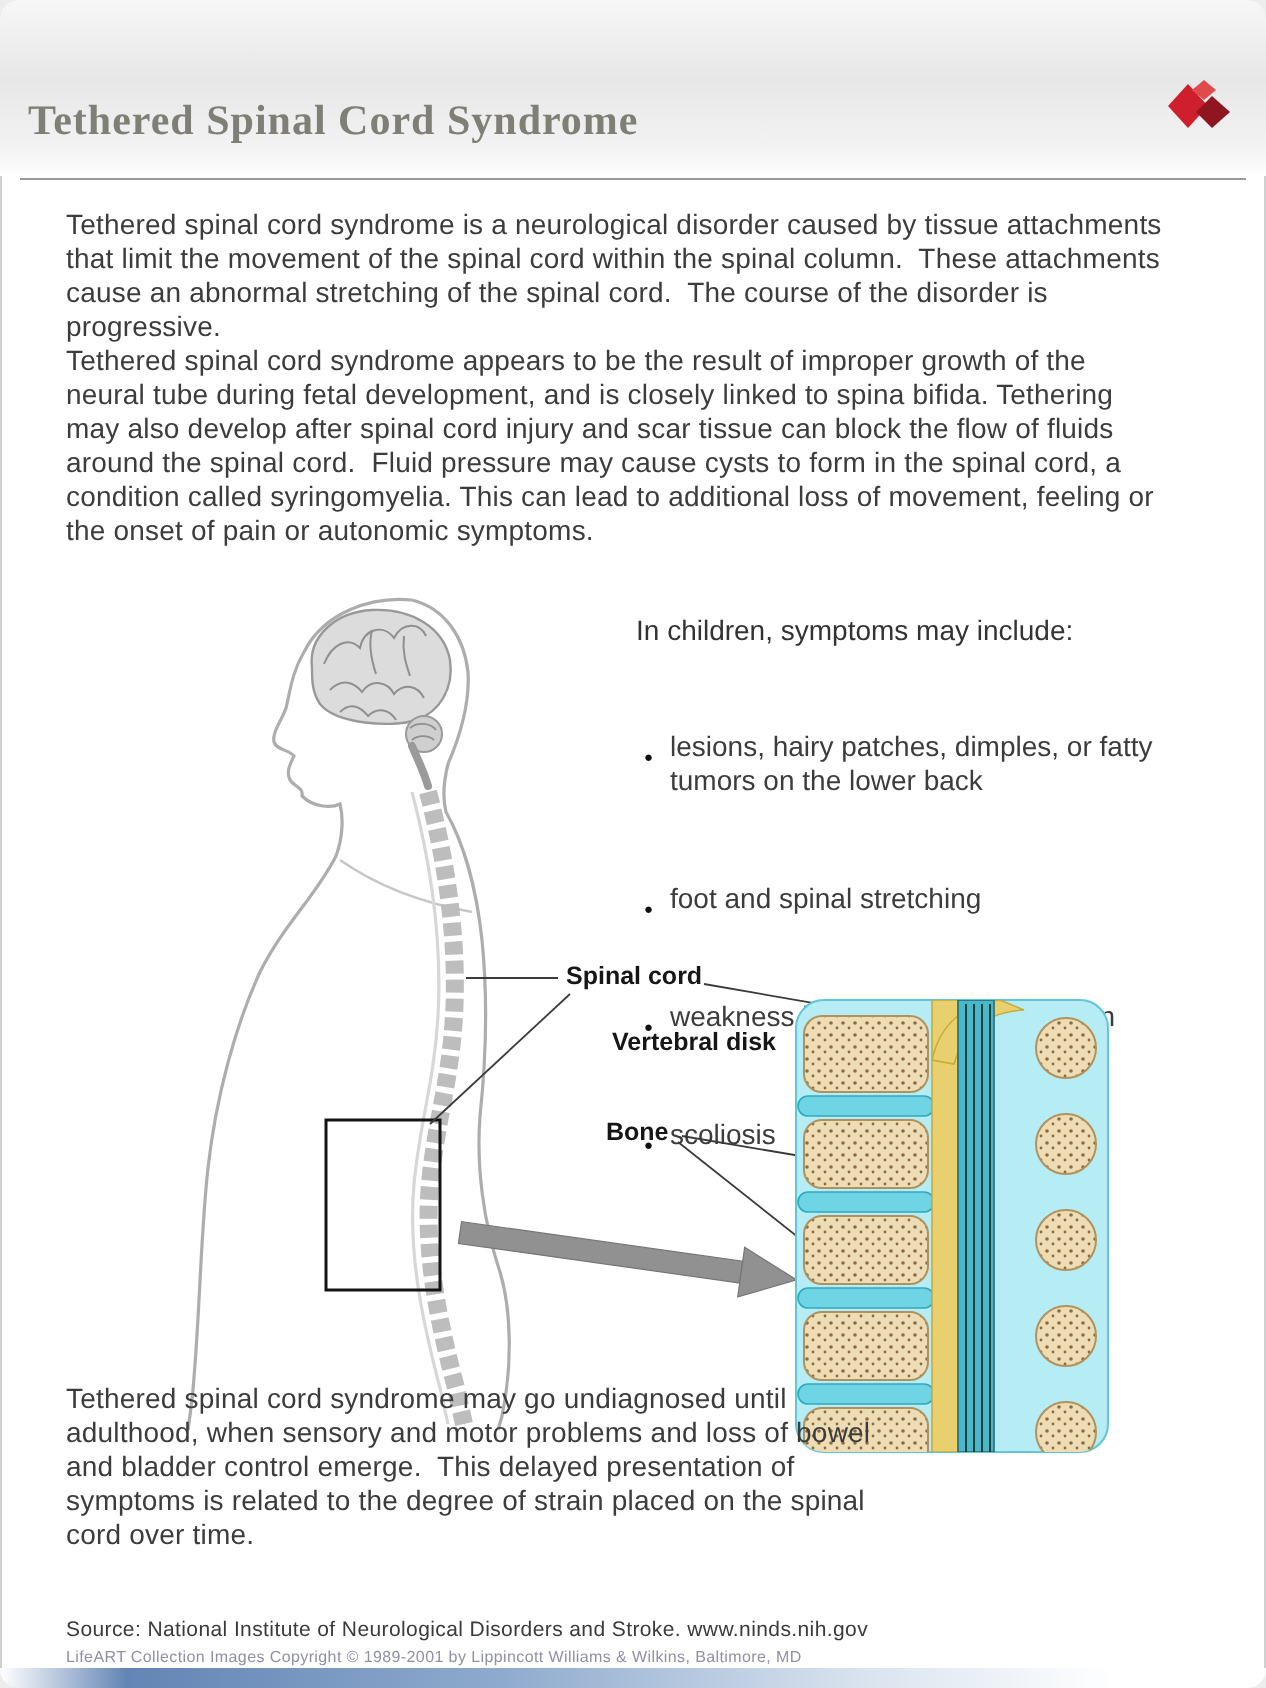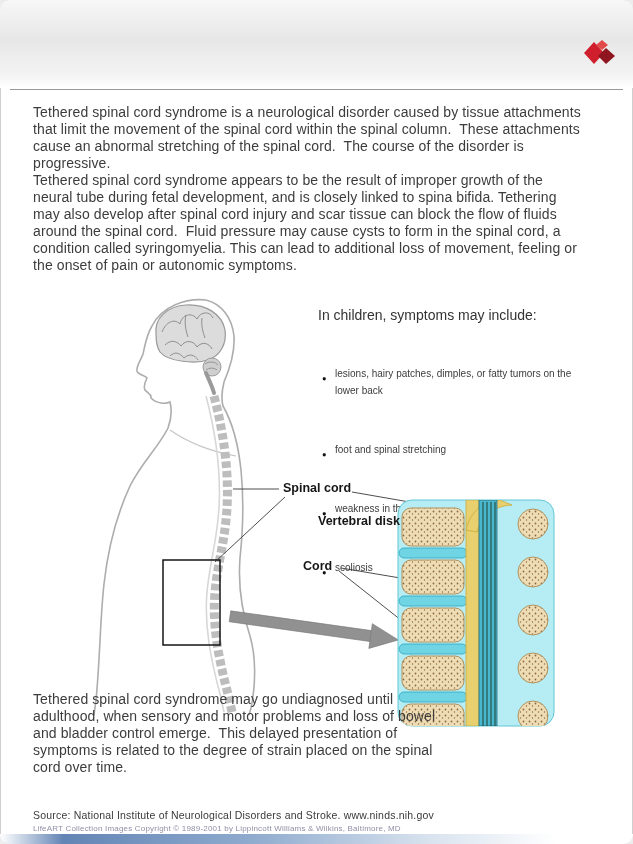--- a/index.html
+++ b/index.html
@@ -25,42 +25,43 @@
   .logo-draw{color:#cf1e2c;}
   .header-divider{position:absolute;top:89px;left:10px;right:10px;height:1px;background:#9a9a9a;}
   
   .bodytext{white-space:pre-wrap;font-size:14px;line-height:17px;letter-spacing:.1px;margin:0;}
   .intro{position:absolute;left:33px;top:104px;width:552px;}
   .closing{position:absolute;left:33px;top:691px;width:418px;}
   
   .symptoms{position:absolute;left:318px;top:307px;width:292px;}
   .symptoms-heading{font-size:14px;color:#333;margin:0;}
   .symptoms ul{list-style:none;margin:9px 0 0 4px;padding:0;width:262px;}
-  .symptoms li{position:relative;padding-left:13px;font-size:10px;line-height:17px;margin-bottom:1px;margin-top:42px;}
+  .symptoms li{position:relative;padding-left:13px;font-size:14px;line-height:17px;margin-bottom:1px;margin-top:42px;}
   .symptoms li::before{content:"●";position:absolute;left:0;top:4.5px;font-size:7.5px;color:#111;}
   
   .illu{position:absolute;left:0;top:295px;width:633px;height:440px;}
   .lbl{position:absolute;font-size:12.5px;font-weight:bold;color:#161616;}
   .lbl-spinal-cord{left:283px;top:481px;}
-  .lbl-vertebral-disk{left:318px;top:514px;}
+  .lbl-vertebral-disk{left:306px;top:514px;}
   .lbl-bone{left:303px;top:559px;}
   
   .source{position:absolute;left:33px;top:809px;font-size:10.5px;color:#3a3a3a;letter-spacing:.2px;}
   .copyright{position:absolute;left:33px;top:824px;font-size:8px;color:#8f8fa6;letter-spacing:.2px;}
   .bottom-bar{
     position:absolute;left:0;right:0;bottom:0;height:10px;
     background:linear-gradient(to right,#ffffff 0%,#6385b5 10%,#8fabce 40%,#d9e3ef 68%,#ffffff 88%);
   }
 </style>
 </head>
 <body>
 
 <div class="page">
 
   <div class="header">
+    <div class="page-title">Tethered Spinal Cord Syndrome</div>
     <div class="logo">
       <svg width="34" height="30" viewBox="0 0 34 30">
         <polygon points="11,2 21,13 11,24 1,13" fill="#cf1e2c"></polygon>
         <polygon points="23,8 32,16 23,24 15,16" fill="#8f1620"></polygon>
         <polygon points="19,0 25,5 19,10 13,5" fill="#e04a4a"></polygon>
       </svg>
     </div>
   </div>
   <div class="header-divider"></div>
 
@@ -168,21 +169,21 @@
           <circle cx="533" cy="620" r="15" fill="url(#spkBody)"></circle>
           <circle cx="533" cy="668" r="15" fill="url(#spkBody)"></circle>
           <circle cx="533" cy="716" r="15" fill="url(#spkBody)"></circle>
         </g>
       </g>
     </g>
   </svg>
 
   <div class="lbl lbl-spinal-cord">Spinal cord</div>
   <div class="lbl lbl-vertebral-disk">Vertebral disk</div>
-  <div class="lbl lbl-bone">Cord</div>
+  <div class="lbl lbl-bone">Bone</div>
 
   <div class="closing">
     <p class="bodytext">Tethered spinal cord syndrome may go undiagnosed until adulthood, when sensory and motor problems and loss of bowel and bladder control emerge.  This delayed presentation of symptoms is related to the degree of strain placed on the spinal cord over time.</p>
   </div>
 
   <div class="source">Source: National Institute of Neurological Disorders and Stroke.  www.ninds.nih.gov</div>
   <div class="copyright">LifeART Collection Images Copyright © 1989-2001 by Lippincott Williams &amp; Wilkins, Baltimore, MD</div>
   <div class="bottom-bar"></div>
 
 </div>

